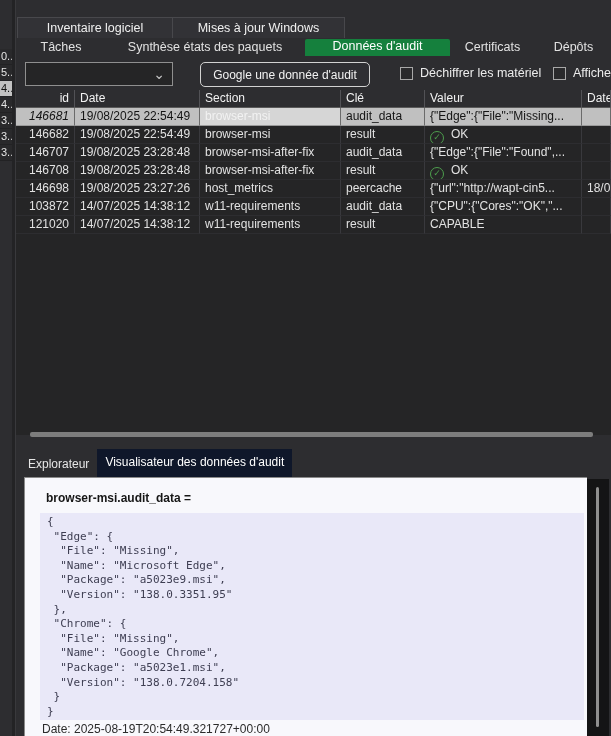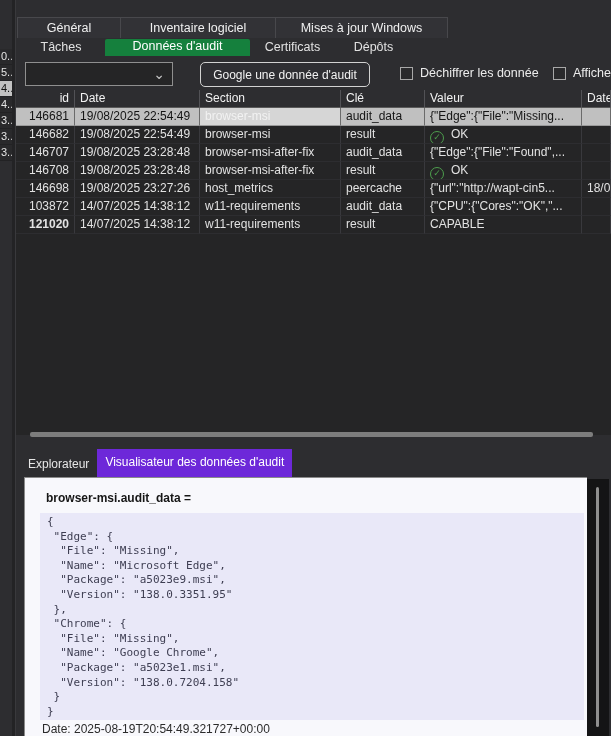--- a/index.html
+++ b/index.html
@@ -53,21 +53,21 @@
   .tr.sel .td.sec{background:#d6d6d6;color:#f2f2f2;}
   .ok-icon{display:inline-block;width:12px;height:12px;border:1px solid #4d9e4d;border-radius:50%;
            color:#4d9e4d;font-size:9px;line-height:11px;text-align:center;margin-right:7px;
            vertical-align:-2px;box-sizing:content-box;}
 
   .hscroll{position:absolute;left:14px;top:432px;width:563px;height:5px;background:#7d7d7d;border-radius:2px;}
 
   
   .bottom-tabs{position:absolute;left:4px;top:449px;height:28px;display:flex;align-items:flex-end;}
   .btab{box-sizing:border-box;padding:0 8px;height:24px;line-height:23px;color:#e6e6e6;font-size:12px;white-space:nowrap;}
-  .btab.sel{height:28px;line-height:26px;background:#6d28d9;color:#fff;}
+  .btab.sel{height:28px;line-height:26px;background:#0f172a;color:#fff;}
 
   
   .viewer{position:absolute;left:8px;top:477px;width:563px;height:259px;background:#f8f8fc;
           border-top:1px solid #8a8a8a;border-left:1px solid #8a8a8a;box-sizing:border-box;padding-left:44px;}
   .viewer-heading{position:absolute;left:21px;top:13px;font-weight:bold;font-size:12px;color:#161616;}
   .json-box{position:absolute;left:15px;top:35px;width:544px;height:207px;background:#e9e8f8;margin:0;
             font-family:"DejaVu Sans Mono",monospace;font-size:11px;line-height:14.6px;color:#3e3e52;
             padding:2px 0 0 7px;box-sizing:border-box;overflow:hidden;white-space:pre;}
   .viewer-date{position:absolute;left:17px;top:244px;font-size:12px;color:#2b2b2b;white-space:nowrap;}
   .vscroll{position:absolute;left:571px;top:479px;width:22px;height:257px;background:#141415;}
@@ -85,60 +85,60 @@
       <div class="strip-row">4..</div>
       <div class="strip-row">3..</div>
       <div class="strip-row">3..</div>
       <div class="strip-row">3..</div>
     </div>
   <div class="splitter"></div>
 
   <div class="main">
 
     <div class="tabs-row1" id="tabsRow1">
-        <div class="tab1" style="width: 104px;">Général</div>
         <div class="tab1" style="width: 156px;">Inventaire logiciel</div>
         <div class="tab1" style="width: 173px;">Mises à jour Windows</div>
       </div>
     <div class="tabs-row2" id="tabsRow2">
         <div class="tab2" style="width: 88px;">Tâches</div>
+        <div class="tab2" style="width: 200px;">Synthèse états des paquets</div>
         <div class="tab2 sel" style="width: 145px;">Données d'audit</div>
         <div class="tab2" style="width: 85px; text-align: center;">Certificats</div>
         <div class="tab2" style="width: 77px;">Dépôts</div>
       </div>
 
     <div class="combo">
       <span class="combo-value"></span>
       <span class="combo-arrow">⌄</span>
     </div>
 
     <button class="add-btn">Google une donnée d'audit</button>
 
     <label class="cb cb1">
       <span class="cb-box"></span>
-      <span>Déchiffrer les donnée</span>
+      <span>Déchiffrer les matériel</span>
     </label>
 
     <label class="cb cb2">
       <span class="cb-box"></span>
       <span>Afficher l</span>
     </label>
 
     <div class="table">
       <div class="thead" id="thead">
           <div class="th num" style="width: 59px;">id</div>
           <div class="th" style="width: 125px;">Date</div>
           <div class="th" style="width: 141px;">Section</div>
           <div class="th" style="width: 84px;">Clé</div>
           <div class="th" style="width: 157px;">Valeur</div>
           <div class="th" style="width: 29px;">Date c</div>
         </div>
       <div class="tbody" id="tbody">
           <div class="tr sel">
-            <div class="td num" style="width: 59px;">146681</div>
+            <div class="td num" style="width: 59px; font-style: italic;">146681</div>
             <div class="td" style="width: 125px;">19/08/2025 22:54:49</div>
             <div class="td sec" style="width: 141px;">browser-msi</div>
             <div class="td" style="width: 84px;">audit_data</div>
             <div class="td" style="width: 157px;">{"Edge":{"File":"Missing...</div>
             <div class="td" style="width: 29px;"></div>
           </div>
           <div class="tr">
             <div class="td num" style="width: 59px;">146682</div>
             <div class="td" style="width: 125px;">19/08/2025 22:54:49</div>
             <div class="td sec" style="width: 141px;">browser-msi</div>
@@ -172,21 +172,21 @@
           </div>
           <div class="tr">
             <div class="td num" style="width: 59px;">103872</div>
             <div class="td" style="width: 125px;">14/07/2025 14:38:12</div>
             <div class="td sec" style="width: 141px;">w11-requirements</div>
             <div class="td" style="width: 84px;">audit_data</div>
             <div class="td" style="width: 157px;">{"CPU":{"Cores":"OK","...</div>
             <div class="td" style="width: 29px;"></div>
           </div>
           <div class="tr">
-            <div class="td num" style="width: 59px; font-weight: bold;">121020</div>
+            <div class="td num" style="width: 59px;">121020</div>
             <div class="td" style="width: 125px;">14/07/2025 14:38:12</div>
             <div class="td sec" style="width: 141px;">w11-requirements</div>
             <div class="td" style="width: 84px;">result</div>
             <div class="td" style="width: 157px;">CAPABLE</div>
             <div class="td" style="width: 29px;"></div>
           </div>
         </div>
     </div>
 
     <div class="hscroll"></div>

